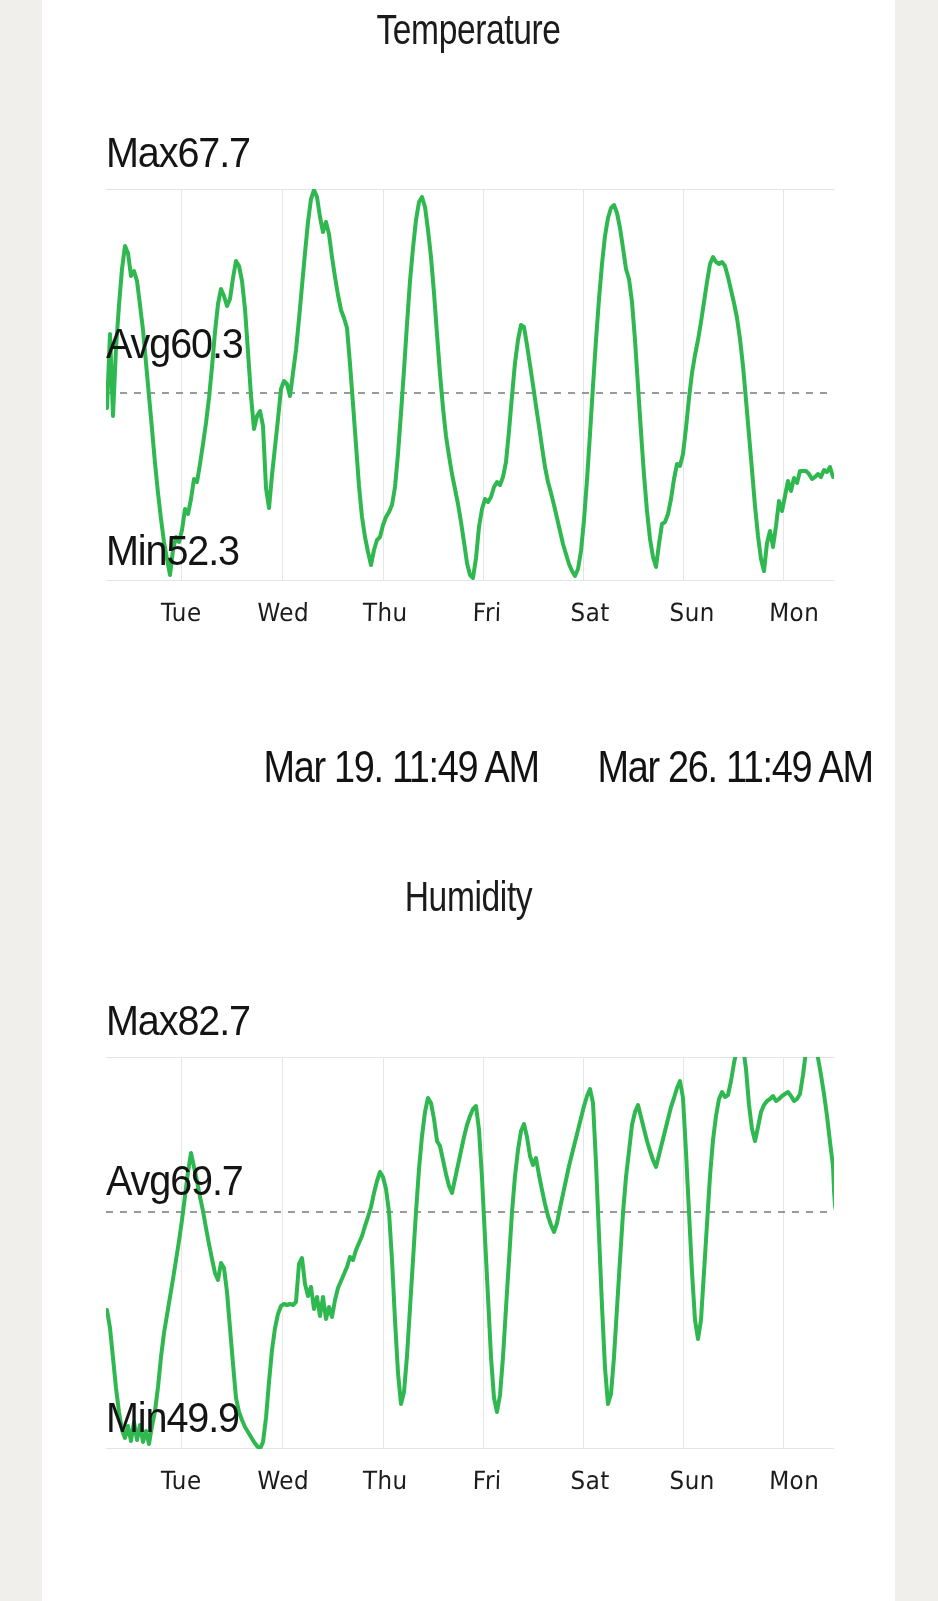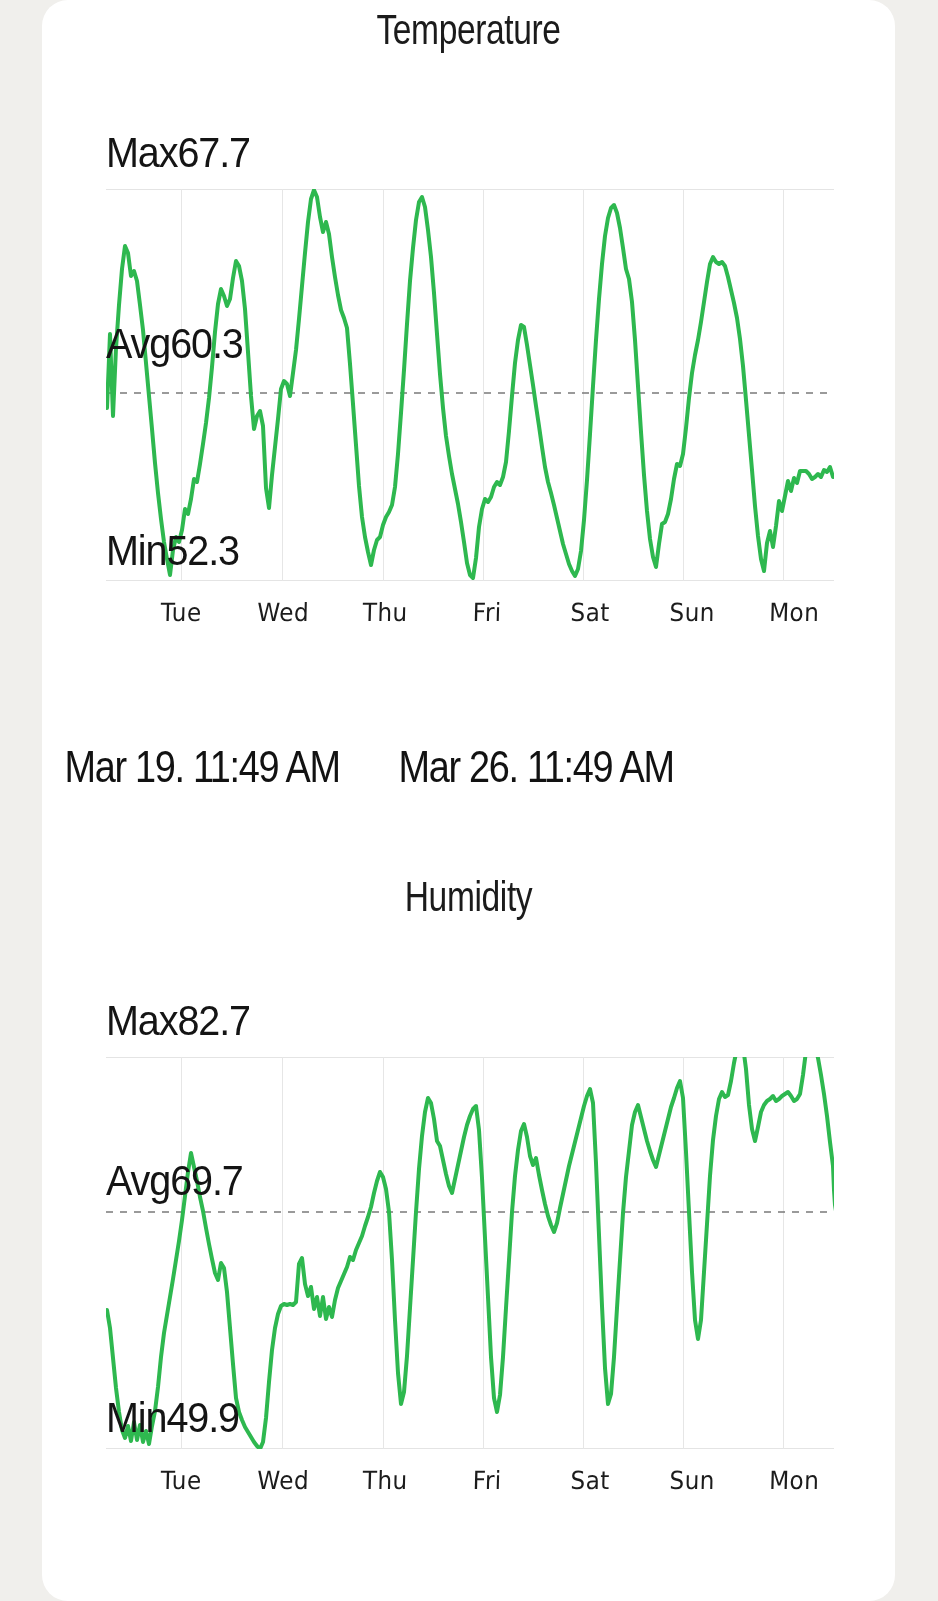--- a/index.html
+++ b/index.html
@@ -19,21 +19,20 @@
     background: #f0efec;
   }
 
   .page {
     position: absolute;
     left: 42px;
     top: 0;
     width: 853px;
     height: 1601px;
     background: #ffffff;
-    border-radius: 26px;
   }
 
   .chart-title {
     position: absolute;
     left: 0;
     width: 853px;
     text-align: center;
     font-family: "Liberation Sans", sans-serif;
     font-size: 42px;
     font-weight: 400;
@@ -83,21 +82,21 @@
     white-space: nowrap;
     transform: scaleX(0.93) skewX(-1.5deg);
     transform-origin: center center;
     letter-spacing: 0.4px;
   }
 
   .range-row {
     position: absolute;
     left: 0;
     width: 853px;
-    text-align: left;
+    text-align: right;
     white-space: nowrap;
   }
 
   .range-text {
     display: inline-block;
     font-family: "Liberation Sans", sans-serif;
     font-size: 44px;
     font-weight: 400;
     color: #121212;
     letter-spacing: -1.5px;

